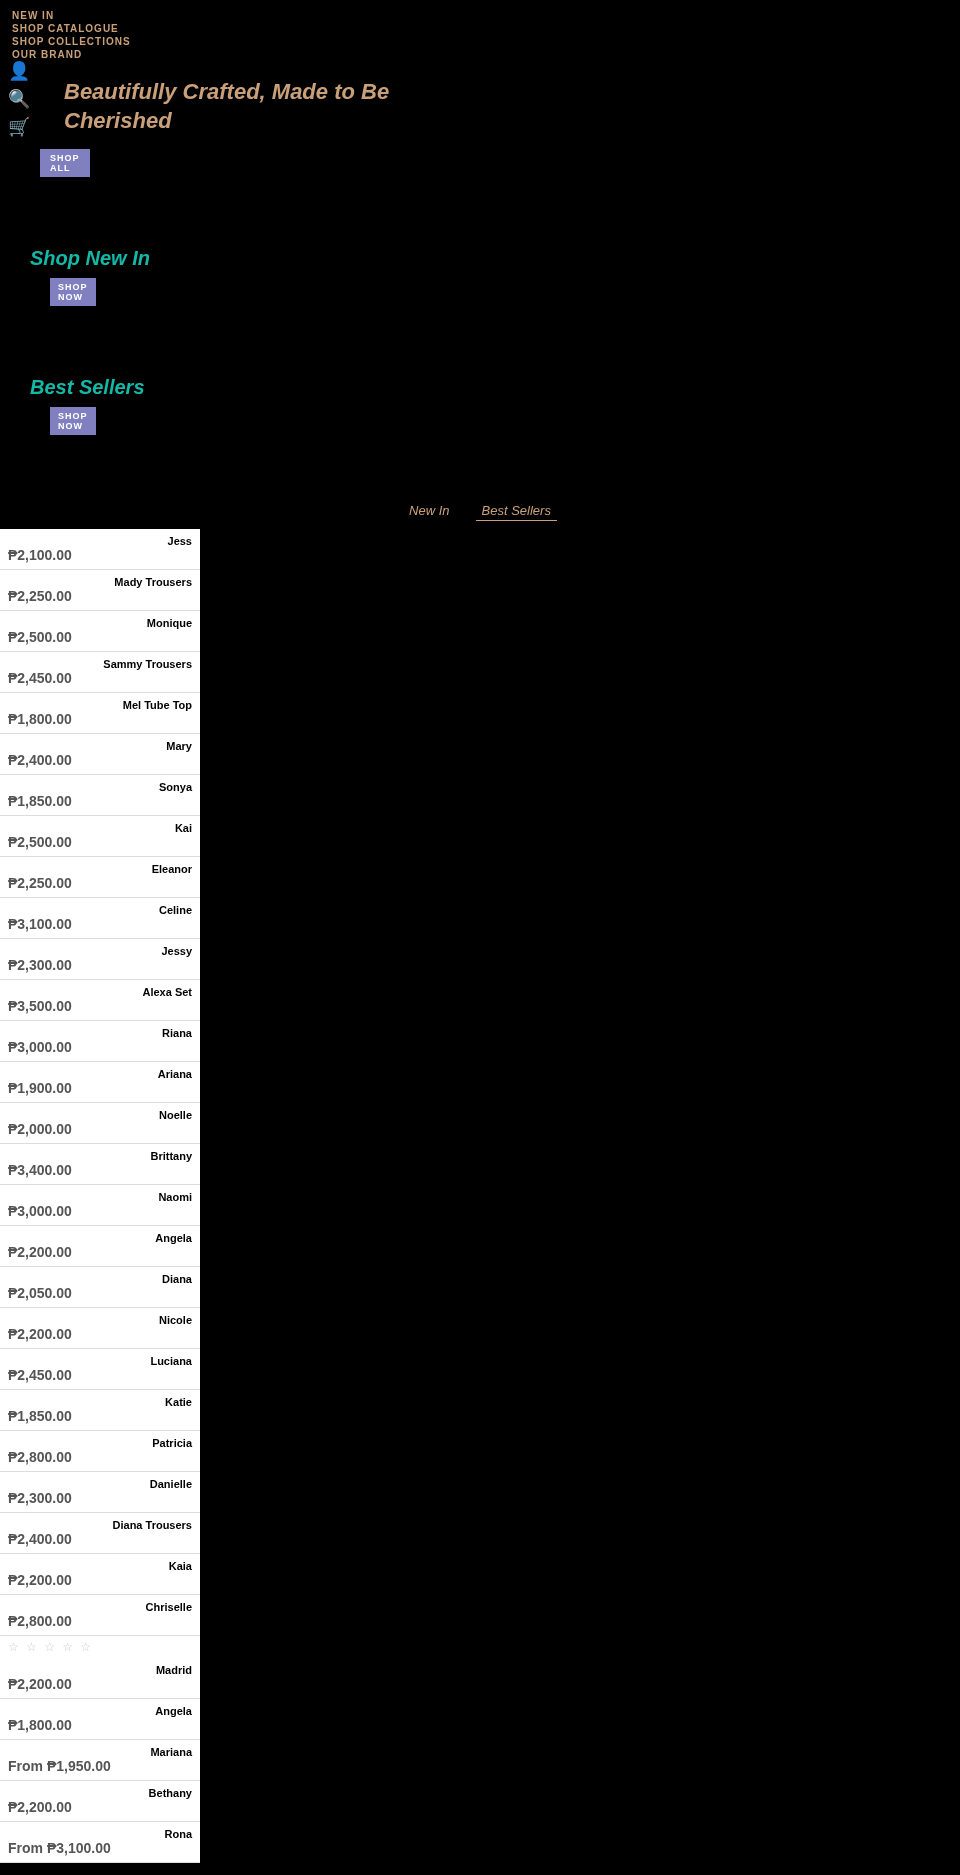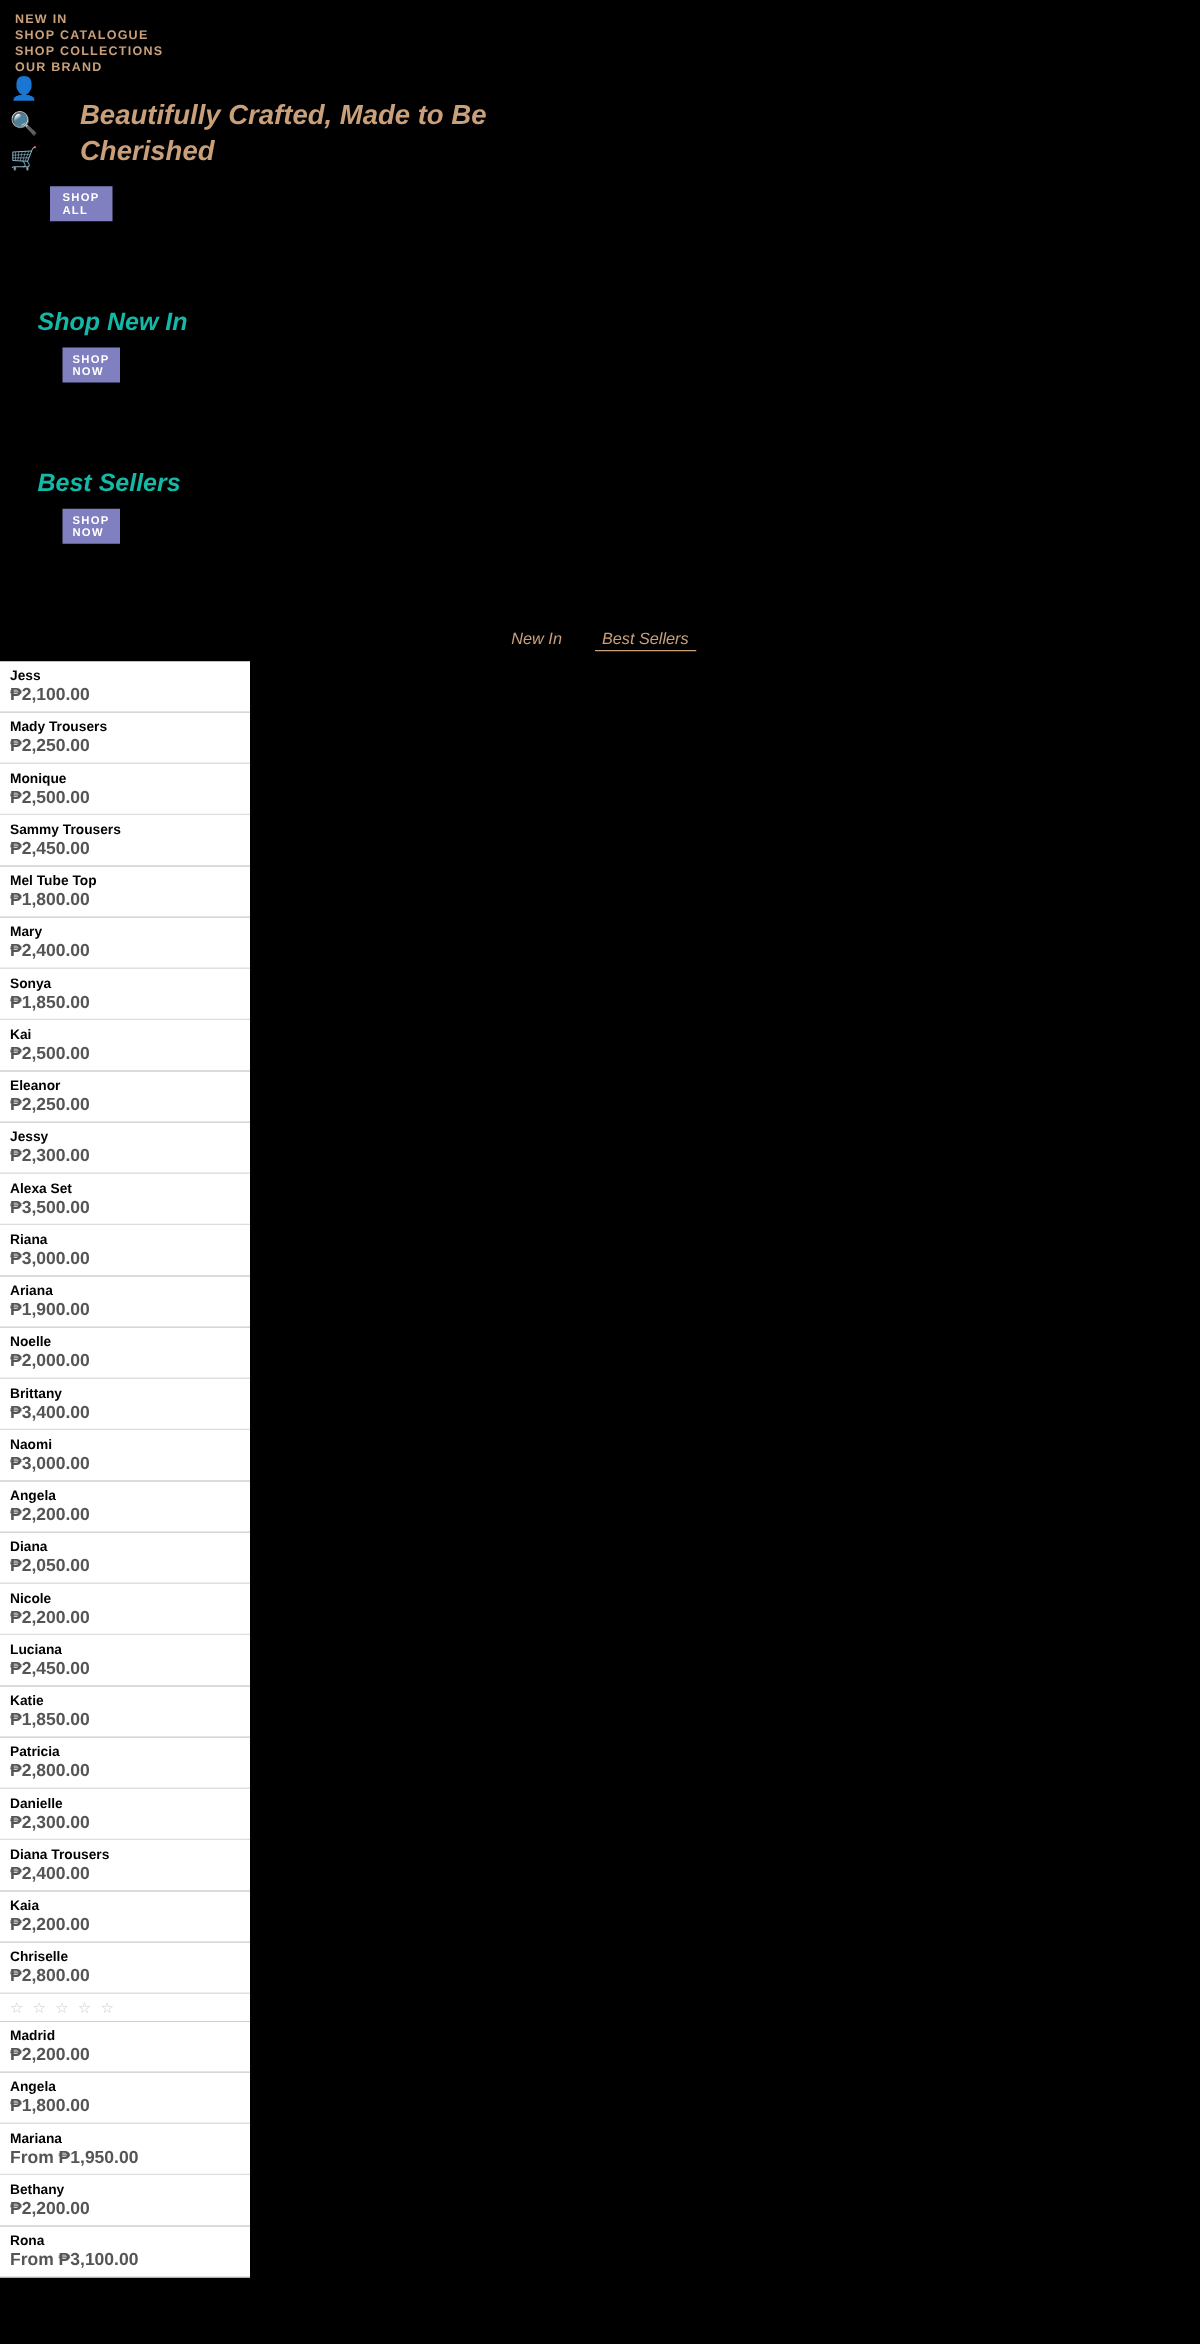--- a/index.html
+++ b/index.html
@@ -111,20 +111,21 @@
       color: #000;
       padding: 6px 8px;
       border-bottom: 1px solid #ddd;
       cursor: pointer;
     }
     .product-name {
       font-size: 11px;
       font-weight: bold;
       color: #000;
       display: block;
+      text-align: right;
     }
     .product-price {
       font-size: 14px;
       color: #555;
       display: block;
       font-weight: bold;
     }
 
     
     .stars-row {
@@ -219,20 +220,24 @@
     </div>
     <div class="product-item">
       <span class="product-name">Kai</span>
       <span class="product-price">₱2,500.00</span>
     </div>
     <div class="product-item">
       <span class="product-name">Eleanor</span>
       <span class="product-price">₱2,250.00</span>
     </div>
     <div class="product-item">
+      <span class="product-name">Celine</span>
+      <span class="product-price">₱3,100.00</span>
+    </div>
+    <div class="product-item">
       <span class="product-name">Jessy</span>
       <span class="product-price">₱2,300.00</span>
     </div>
     <div class="product-item">
       <span class="product-name">Alexa Set</span>
       <span class="product-price">₱3,500.00</span>
     </div>
     <div class="product-item">
       <span class="product-name">Riana</span>
       <span class="product-price">₱3,000.00</span>

